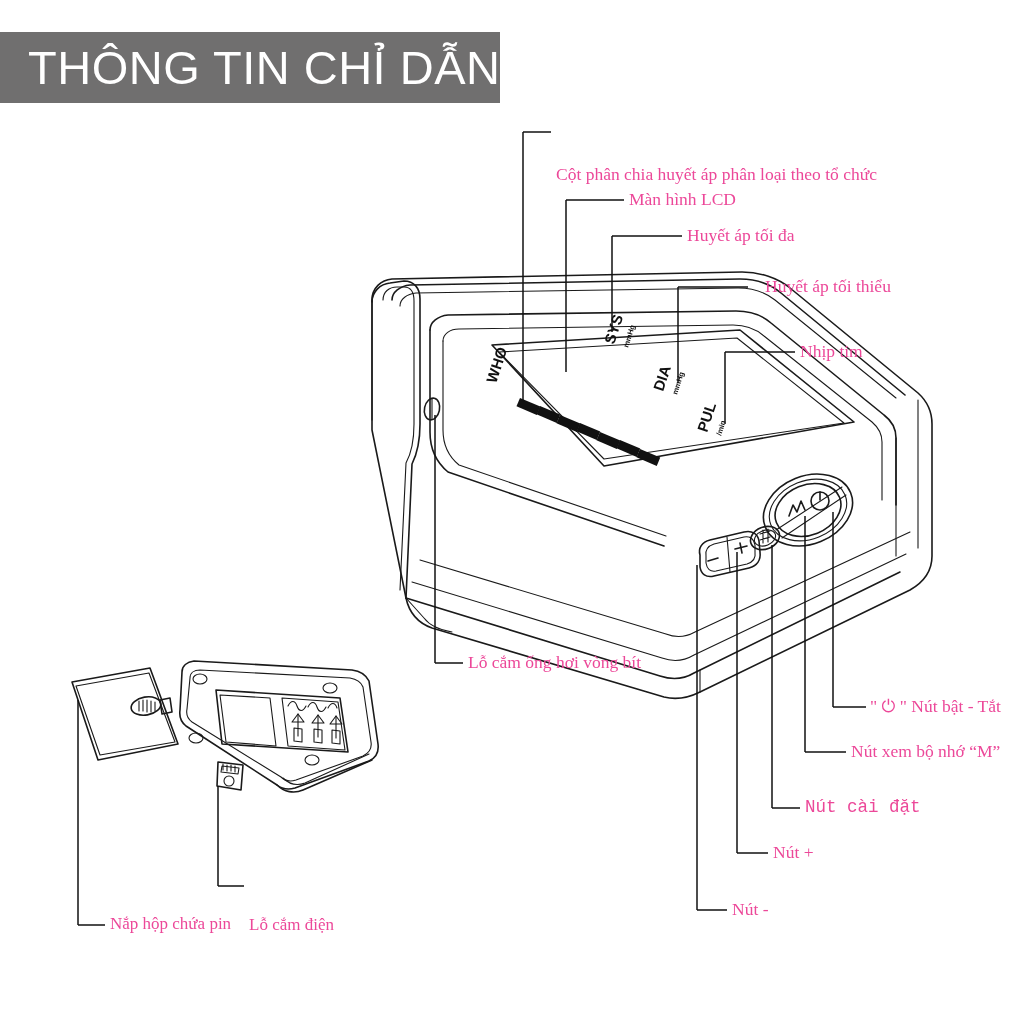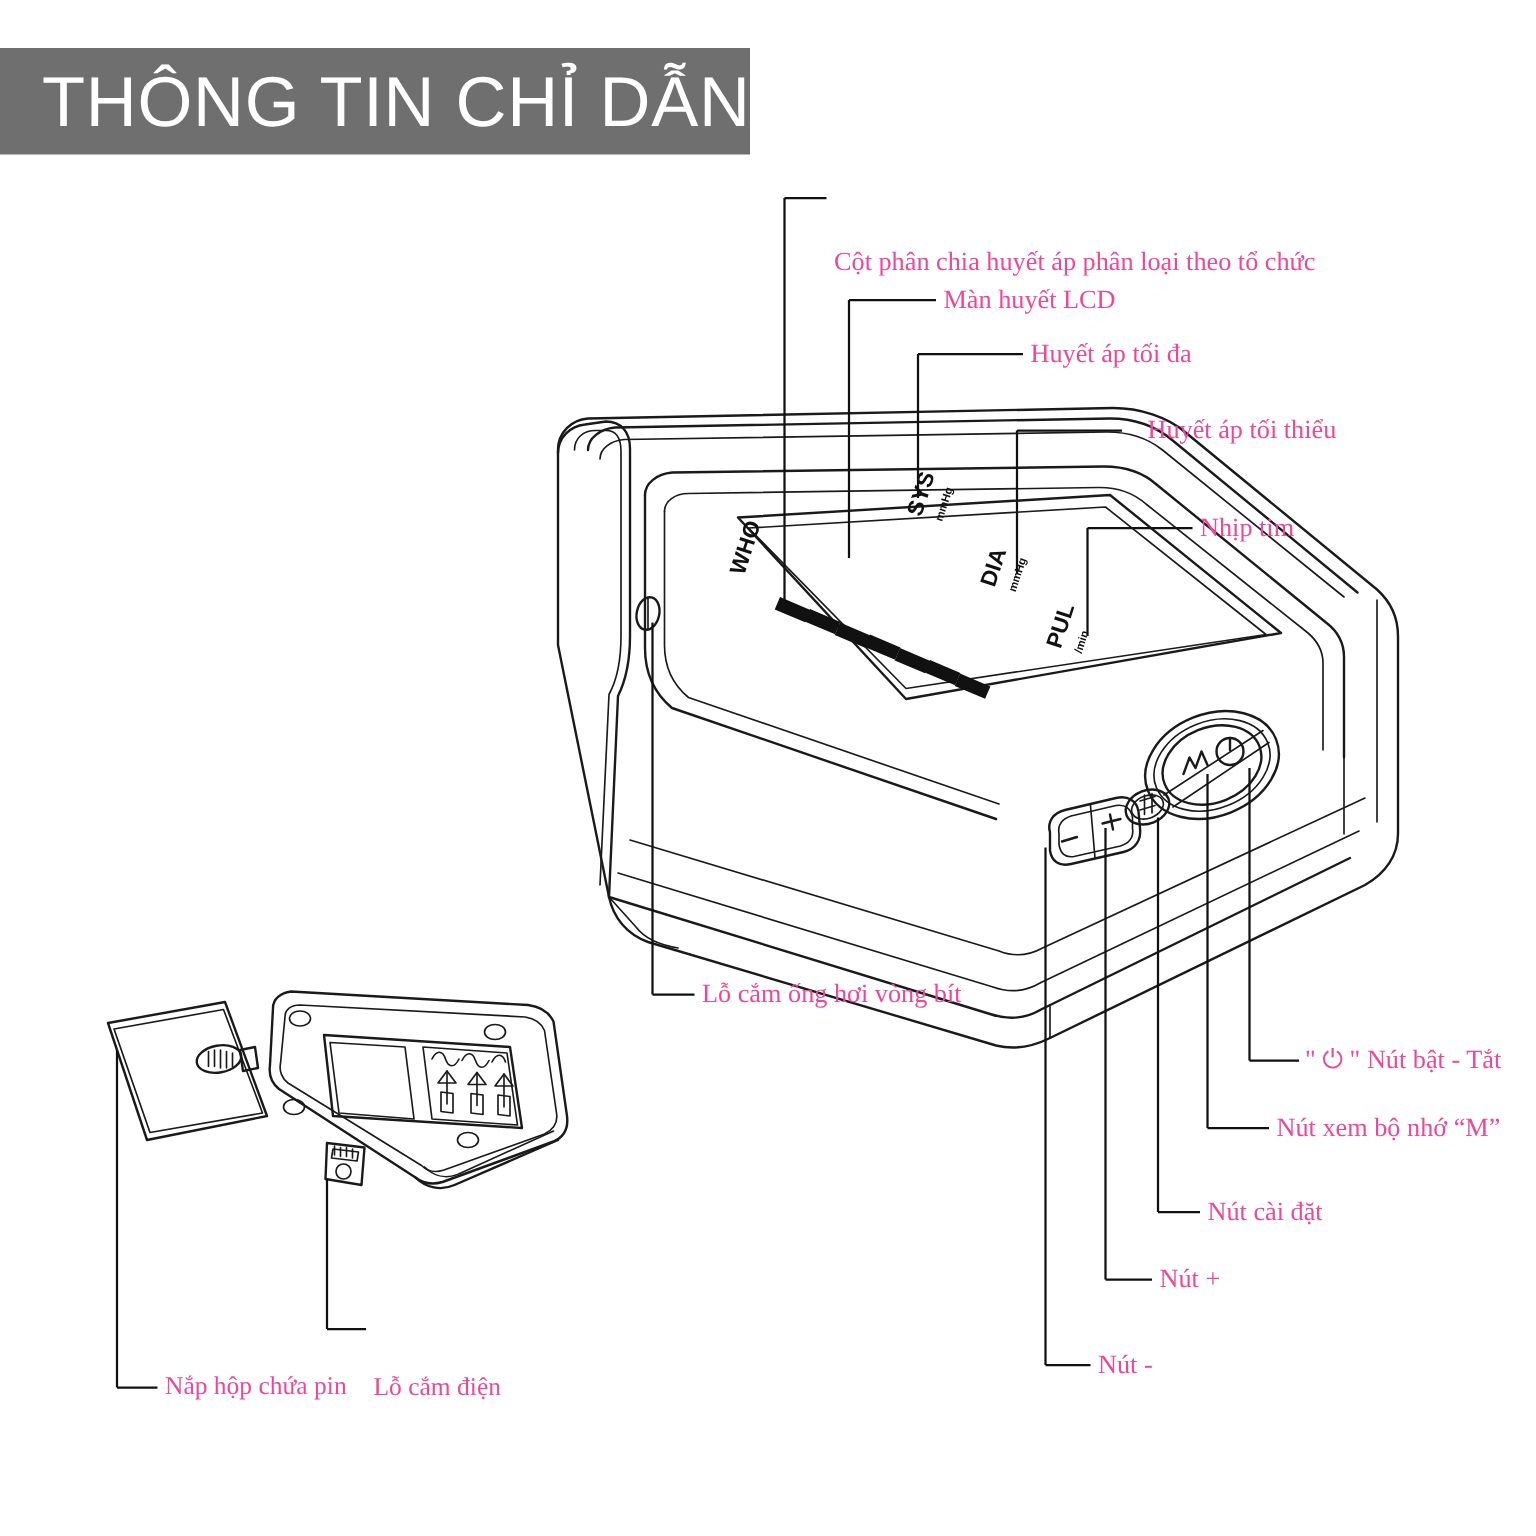--- a/index.html
+++ b/index.html
@@ -309,33 +309,33 @@
 
       <path class="ln-lead" d="M78,925 L105,925"></path>
       <path class="ln-lead" d="M78,925 L78,700"></path>
     </g>
   </svg>
 
   <div class="callout" style="left:556px; top:118px;">
     <div>Cột phân chia huyết áp phân loại theo tổ chức</div>
   </div>
 
-  <div class="callout" style="left:629px; top:188px;">Màn huyết LCD</div>
+  <div class="callout" style="left:629px; top:188px;">Màn hình LCD</div>
 
   <div class="callout" style="left:687px; top:224px;">Huyết áp tối đa</div>
 
   <div class="callout" style="left:765px; top:275px;">Huyết áp tối thiểu</div>
 
   <div class="callout" style="left:800px; top:340px;">Nhịp tim</div>
 
   <div class="callout" style="left:870px; top:695px;">" ⏻ " Nút bật - Tắt</div>
 
   <div class="callout" style="left:851px; top:740px;">Nút xem bộ nhớ “M”</div>
 
-  <div class="callout" style="left:805px; top:796px;">Nút cài đặt</div>
+  <div class="callout" style="left:805px; top:796px;font-family:Liberation Mono, monospace;">Nút cài đặt</div>
 
   <div class="callout" style="left:773px; top:841px;">Nút +</div>
 
   <div class="callout" style="left:732px; top:898px;">Nút -</div>
 
   <div class="callout" style="left:468px; top:651px;">Lỗ cắm ống hơi vòng bít</div>
 
   <div class="callout sm" style="left:249px; top:874px;margin-top:40px;">Lỗ cắm điện</div>
 
   <div class="callout sm" style="left:110px; top:913px;">Nắp hộp chứa pin</div>

